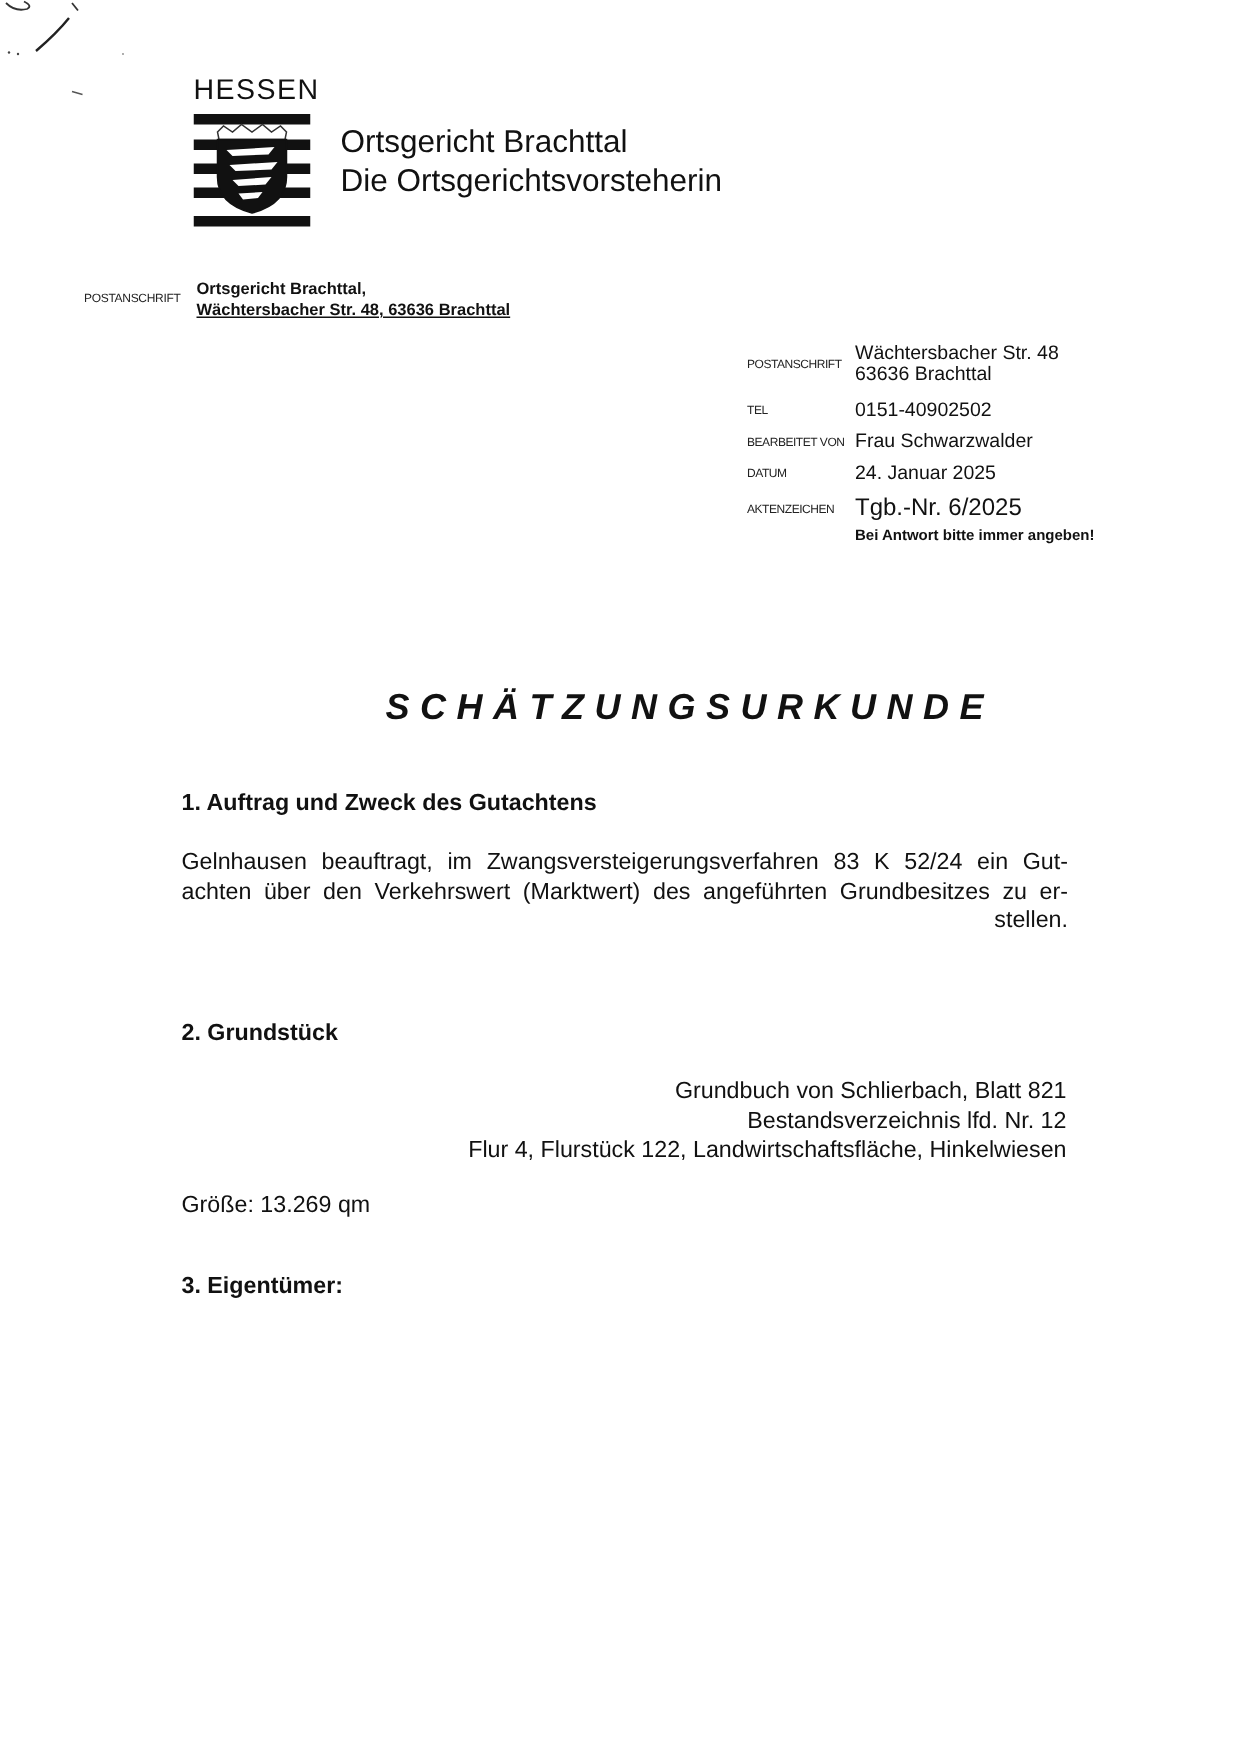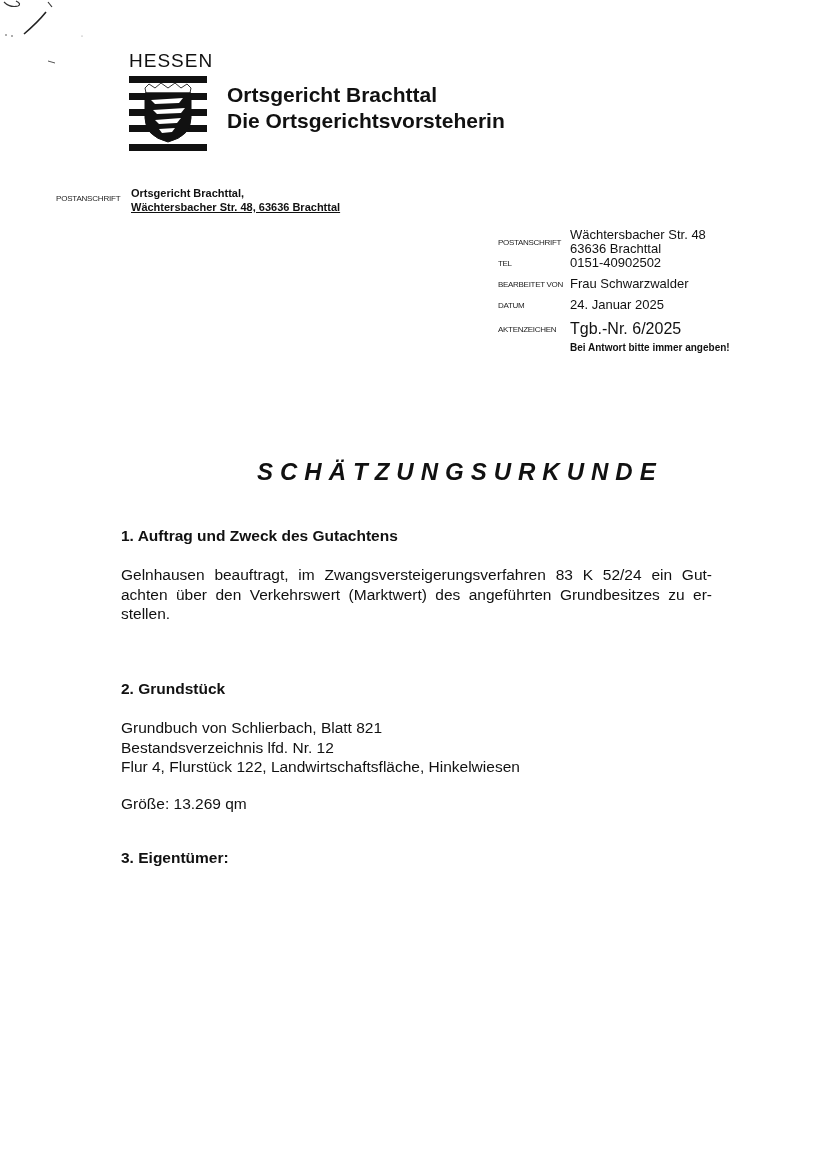--- a/index.html
+++ b/index.html
@@ -8,21 +8,21 @@
     font-family: "Liberation Sans", "DejaVu Sans", sans-serif; color: #111111;
   }
   .abs { position: absolute; }
 
   
   .scan-marks { left: 0; top: 0; width: 110px; height: 75px; }
 
   
   .hessen-word { left: 129px; top: 50px; font-size: 19px; letter-spacing: 1px; color: #111; }
   .crest { left: 129px; top: 76px; width: 78px; height: 78px; }
-  .org-title { left: 227px; top: 82px; font-size: 21px; font-weight: bold; line-height: 26px; color: #111; }
+  .org-title { left: 227px; top: 82px; font-size: 21px; font-weight: normal; line-height: 26px; color: #111; }
 
   
   .small-caps-label { font-size: 8px; letter-spacing: -0.2px; color: #222; text-transform: uppercase; }
   .sender-label { left: 56px; top: 194px; }
   .sender-addr { left: 131px; top: 186px; font-size: 11px; font-weight: bold; line-height: 14px; color: #111; }
   .sender-addr .ul { text-decoration: underline; text-align: center; }
 
   
   .info-block { left: 498px; top: 228px; width: 300px; }
   .info-row { position: relative; display: flex; align-items: center; }
@@ -30,21 +30,21 @@
   .info-row .val { font-size: 13px; color: #111; line-height: 14px; }
   .info-row .val.big { font-size: 16px; font-weight: normal; }
   .info-note { font-size: 10px; font-weight: bold; color: #111; margin-left: 72px; margin-top: 6px; }
 
   
   .doc-title { left: 257px; top: 458px; font-size: 24px; font-weight: bold; font-style: italic; letter-spacing: 7px; color: #111; }
 
   
   .sec-head { left: 121px; font-size: 15.5px; font-weight: bold; color: #111; text-align: center; }
   .body-text { left: 121px; width: 590px; font-size: 15.5px; line-height: 19.5px; color: #111; }
-  .line { display: block; white-space: nowrap; }
+  .line { display: block; white-space: nowrap; text-align: right; }
   .justify-line { display: block; text-align: justify; text-align-last: justify; white-space: normal; }
 </style>
 </head>
 <body>
 
 <svg class="abs scan-marks" viewBox="0 0 110 75">
   <path d="M4 2 Q10 8 18 6 Q22 4 16 1" stroke="#333" stroke-width="1.2" fill="none"></path>
   <path d="M48 2 L52 7" stroke="#333" stroke-width="1.2"></path>
   <path d="M46 12 Q38 22 24 34" stroke="#222" stroke-width="1.6" fill="none"></path>
   <circle cx="6" cy="35" r="0.8" fill="#444"></circle>
@@ -84,21 +84,21 @@
 </div>
 
 <div class="abs info-block">
   <div class="info-row">
     <span class="lbl">POSTANSCHRIFT</span>
     <span class="val">
       <span style="display:block">Wächtersbacher Str. 48</span>
       <span style="display:block">63636 Brachttal</span>
     </span>
   </div>
-  <div class="info-row" style="margin-top:0">
+  <div class="info-row" style="margin-top:10px">
     <span class="lbl">TEL</span>
     <span class="val">0151-40902502</span>
   </div>
   <div class="info-row" style="margin-top:7px">
     <span class="lbl">BEARBEITET VON</span>
     <span class="val">Frau Schwarzwalder</span>
   </div>
   <div class="info-row" style="margin-top:7px">
     <span class="lbl">DATUM</span>
     <span class="val">24. Januar 2025</span>

